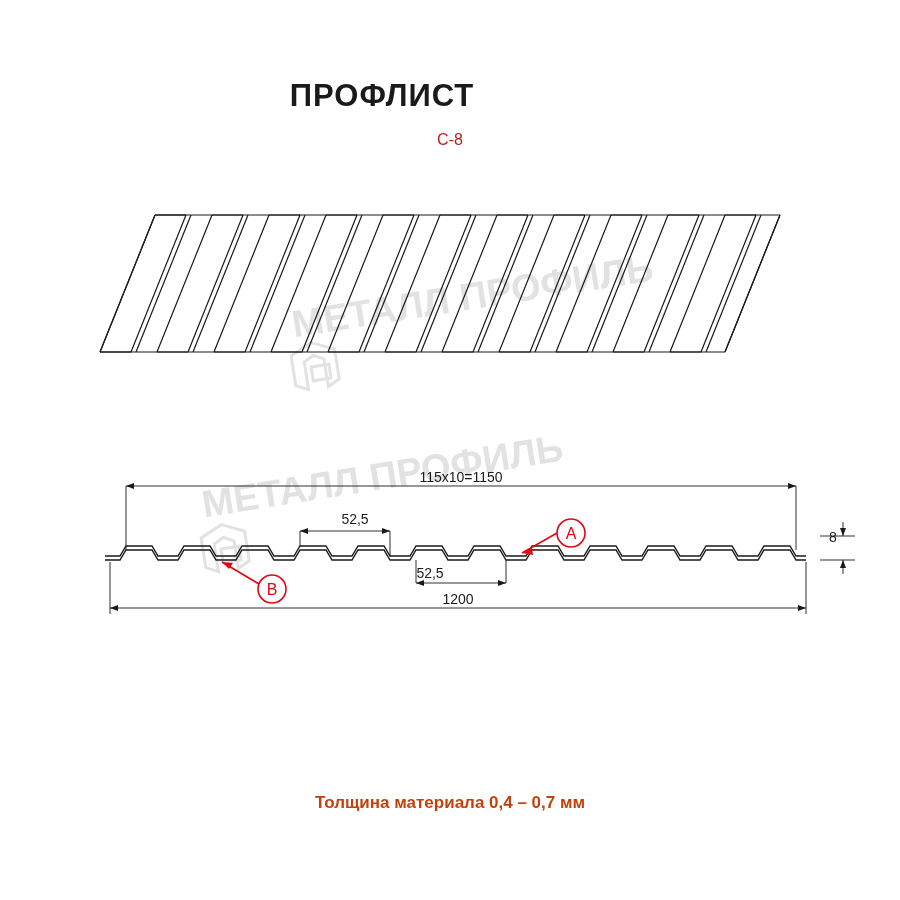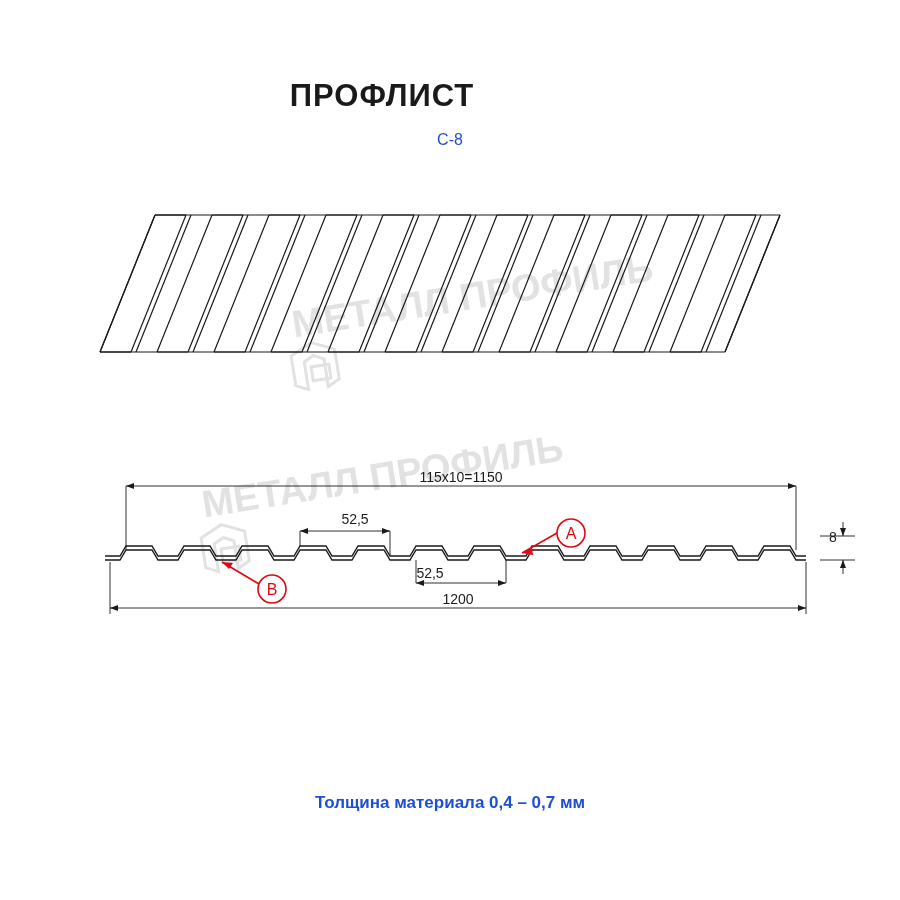--- a/index.html
+++ b/index.html
@@ -32,31 +32,31 @@
     letter-spacing: 1px;
     color: #1a1a1a;
   }
   .subtitle {
     position: absolute;
     left: 0;
     top: 131px;
     width: 900px;
     text-align: center;
     font-size: 16px;
-    color: #1d4ed8;
+    color: #b91c1c;
   }
   .footnote {
     position: absolute;
     left: 0;
     top: 793px;
     width: 900px;
     text-align: center;
     font-size: 17px;
     font-weight: bold;
-    color: #1d4ed8;
+    color: #c2410c;
   }
   .wm {
     position: absolute;
     font-family: "Liberation Sans", sans-serif;
     font-weight: bold;
     color: #e2e2e2;
     white-space: nowrap;
     pointer-events: none;
     user-select: none;
   }

